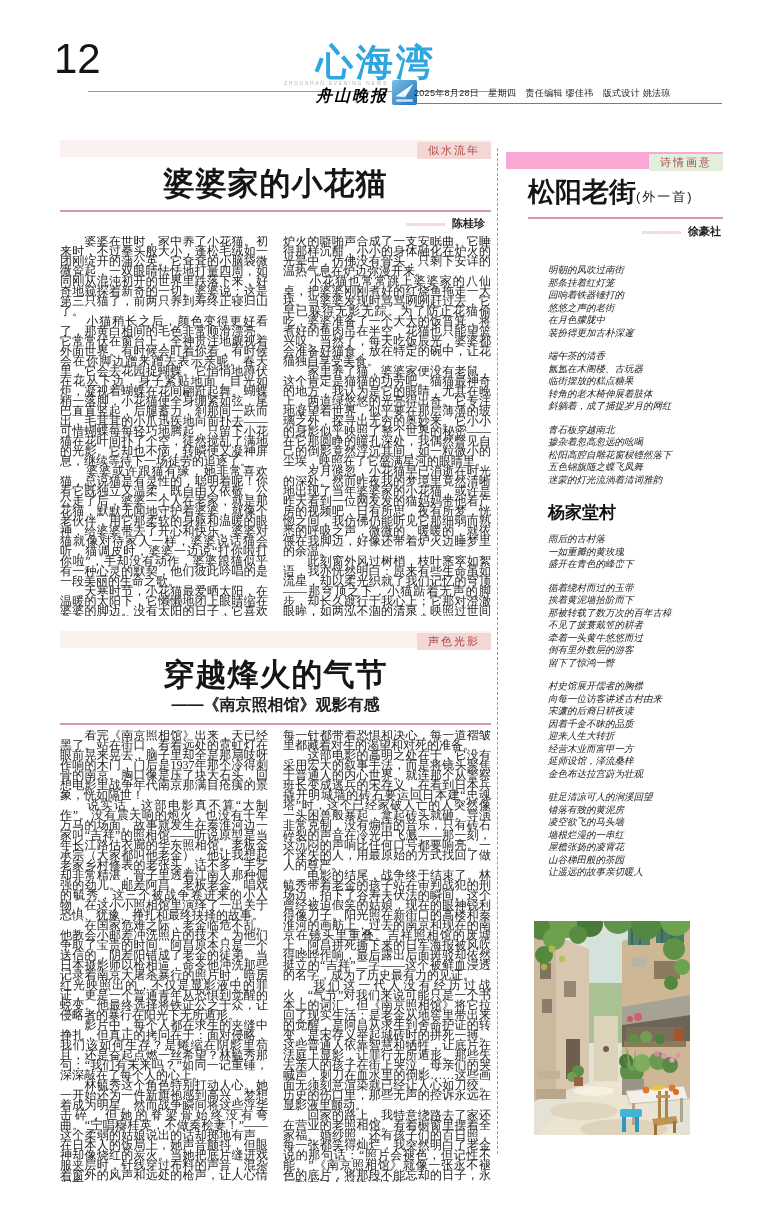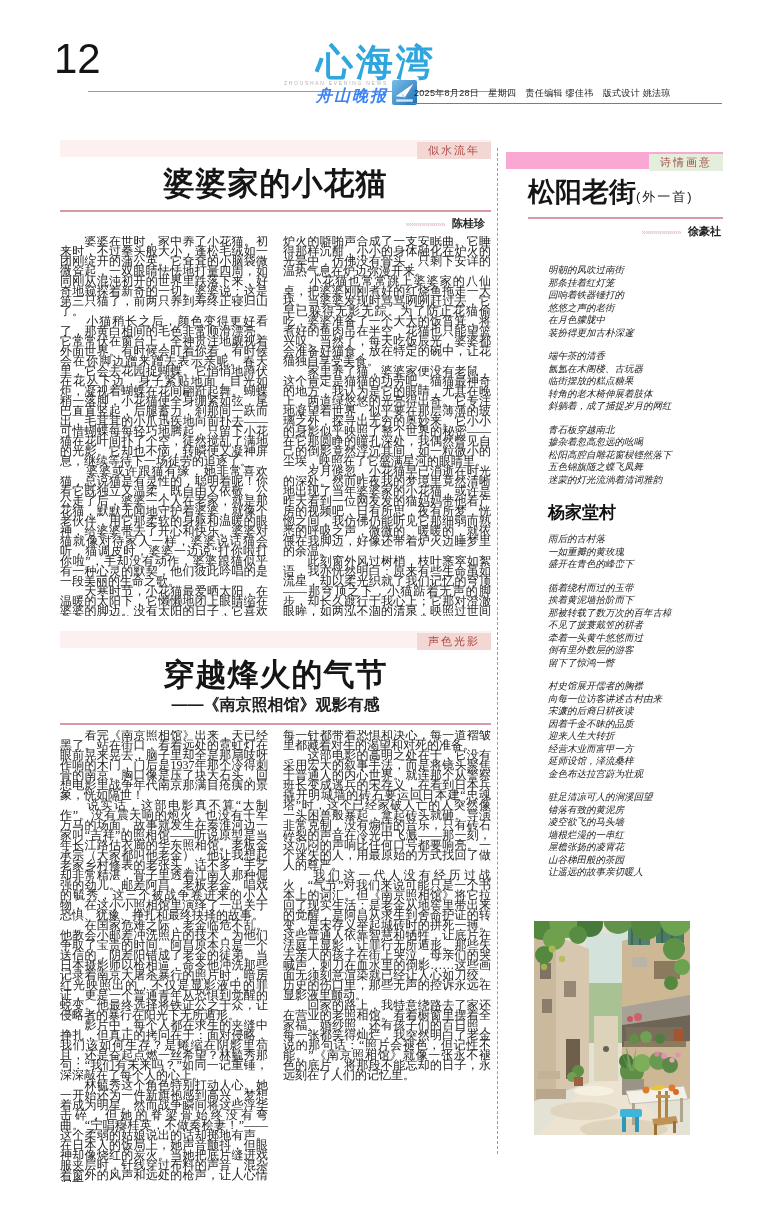--- a/index.html
+++ b/index.html
@@ -7,21 +7,21 @@
         font-family:"Liberation Serif",serif;color:#1c1c1c;overflow:hidden;}
 
   
   .pageno{position:absolute;left:54px;top:38px;font:400 42px/1 "Liberation Sans",sans-serif;color:#141414;}
   .secname{position:absolute;left:266px;top:44px;width:220px;text-align:center;
            font:bold 37px/1 "Liberation Sans",sans-serif;color:#2fa6dd;letter-spacing:3px;}
   .rule-a{position:absolute;left:88px;top:91px;width:420px;height:1px;background:#9b9b9b;}
   .masthead{position:absolute;left:284px;top:80px;display:flex;align-items:center;gap:4px;}
   .m-txt{display:flex;flex-direction:column;align-items:flex-end;}
   .m-en{font:400 5px/1.4 "Liberation Sans",sans-serif;color:#b3b3b3;letter-spacing:1.7px;}
-  .m-cn{font:italic bold 16px/1.1 "DejaVu Serif",serif;color:#3b82f6;letter-spacing:2px;}
+  .m-cn{font:italic bold 16px/1.1 "DejaVu Serif",serif;color:#000000;letter-spacing:2px;}
   .m-logo{width:25px;height:25px;display:block;}
   .dateline{position:absolute;left:414px;top:88px;font:9px/1.2 "Liberation Sans",sans-serif;
             color:#222;letter-spacing:.3px;white-space:nowrap;}
   .rule-b{position:absolute;left:410px;top:103px;width:312px;height:1px;background:#7d7d7d;}
 
   
   .vsep{position:absolute;left:497px;top:148px;height:1006px;border-left:1px dashed #9a9a9a;}
 
   
   .main{position:absolute;left:60px;top:140px;width:431px;}
@@ -129,20 +129,21 @@
         <div class="col">
             <p>　　看完《南京照相馆》出来，天已经黑了。站在街口，看着远处的霓虹灯在眼前晃来晃去，脑子里却全是那扇吱呀作响的木门，门后是1937年那个冷得刺骨的南京。胸口像是压了块大石头，回想电影里战争年代南京那满目疮痍的景象，恍如隔世！</p>
             <p>　　说实话，这部电影真不算“大制作”。没有震天响的炮火，也没有千军万马的场面。故事就发生在秦淮河边一家叫“吉祥”的照相馆——听说原型是当年长江路估衣廊的华东照相馆。老板金承宗（大家都叫他老金），他让我想起老家乡村修表的老张头，话不多，手艺却非常精湛，骨子里透着江南人那种倔强的劲儿。邮差阿昌、老板老金、唱戏的毓秀，这三个被战争卷进来的小人物，在这小小照相馆里演绎了一出关于恐惧、犹豫、挣扎和最终抉择的故事。</p>
             <p>　　在国家危难之际，老金临危不乱。他教会小邮差冲洗照片的技术，为他们争取了宝贵的时间。阿昌原本只是一个送信的，阴差阳错成了老金的徒弟。当日本摄影师以枪相逼，命令他冲洗那些记录着南京大屠杀暴行的照片时，暗房红光映照出的，不仅是显影液中的罪证，更是一个普通青年从恐惧到觉醒的蜕变。他最终选择将铁证公之于众，让侵略者的暴行在阳光下无所遁形。</p>
             <p>　　影片中，每个人都在求生的夹缝中挣扎，但真正的拷问在于：面对侵略，我们该如何生存？是蜷缩在阴影里苟且，还是奋起点燃一丝希望？林毓秀那句：“我们有未来吗？”如同一记重锤，深深敲在了每个人的心上。</p>
             <p>　　林毓秀这个角色特别打动人心。她一开始还为一件新旗袍感到高兴，梦想着成为明星。然而战争瞬间将这些浮华击碎，但她的脊梁骨始终没有弯曲。“宁唱穆桂英，不做秦桧妻！”——这个柔弱的姑娘说出的话却掷地有声。在日本人的饭局上，她声音颤抖，但眼神却像烧红的炭火。当她把底片缝进戏服夹层时，针线穿过布料的声音，混杂着窗外的风声和远处的枪声，让人心情沉重。</p>
           </div>
         <div class="col">
             <p>每一针都带着恐惧和决心，每一道褶皱里都藏着对生的渴望和对死的准备。</p>
             <p>　　这部电影的高明之处在于，它没有采用宏大的叙事手法，而是将镜头聚焦于普通人的内心世界。就连那个从警察班长变成逃兵的宋存义，在看到日本兵撬开明城墙的砖石要运回日本建“忠魂塔”时，这个已经家破人亡的人突然像一头困兽般暴起，拿起砖头就砸。导演非常克制，没有煽情的音乐，只有砖石碎裂的声音在冷光中飞溅——那一刻，这沉闷的声响比任何口号都要响亮。一个迷失的人，用最原始的方式找回了做人的尊严。</p>
+            <p>　　电影的结尾，战争终于结束了。林毓秀带着老金的孩子站在审判战犯的刑场边，拍下了谷寿夫伏法的瞬间。这个曾经被迫假笑的姑娘，现在的眼神锐利得像刀子。阳光照在新街口的高楼和秦淮河的画舫上，过去的南京和现在的南京在镜头里重叠。吉祥照相馆的废墟上，阿昌拼死撕下来的日军海报被风吹得哗哗作响，最后露出后面斑驳却依然挺立的“吉祥”二字——这个被鲜血浸透的名字，成为了历史最有力的见证。</p>
             <p>　　我们这一代人没有经历过战火，“气节”对我们来说可能只是一个书本上的词汇。但《南京照相馆》将它拉回了现实生活：是老金从地窖里带出来的觉醒，是阿昌从求生到舍命护证的转变，是宋存义举起城砖时的拼死一搏。这些普通人依靠智慧和牺牲，让底片在法庭上显影，让罪行无所遁形。那些失去亲人的孩子在街上哭泣，母亲们的哭喊声，刺刀在血水里的倒影……这些画面无须刻意渲染就已经让人心如刀绞。历史的伤口里，那些无声的控诉永远在显影液里颤动。</p>
             <p>　　回家的路上，我特意绕路去了家还在营业的老照相馆。看着橱窗里摆着全家福、婚纱照，还有孩子们的百日照，每一张都笑得灿烂，我突然明白了老金说的那句话：“照片会褪色，但记性不能。”《南京照相馆》就像一张永不褪色的底片，将那段不能忘却的日子，永远刻在了人们的记忆里。</p>
           </div>
       </div>
     </section>
 
   </div>
 
   <aside class="side">
     <div class="kicker-strip">

